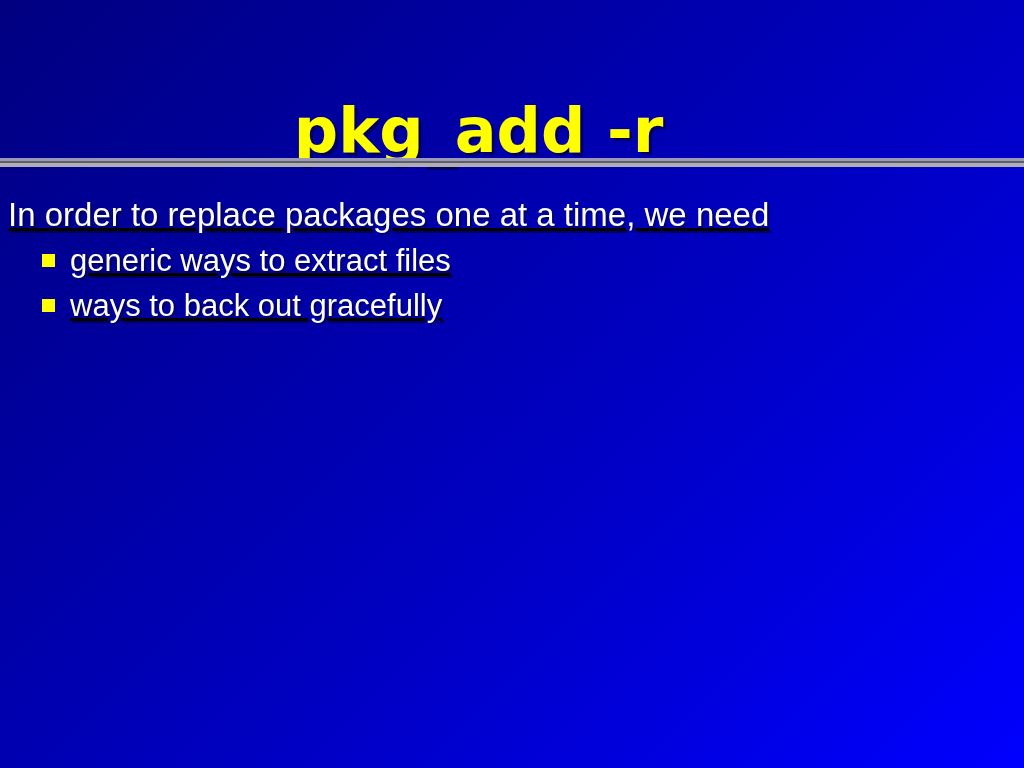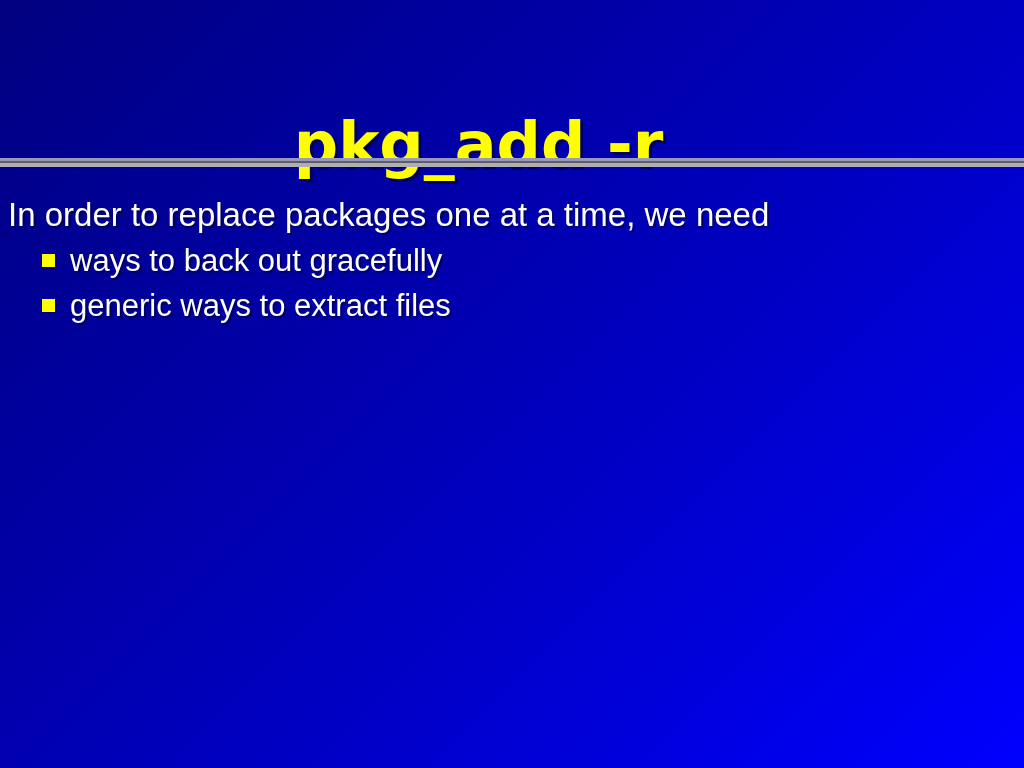--- a/index.html
+++ b/index.html
@@ -29,21 +29,21 @@
         #0000da 75%,
         #0000ee 88%,
         #0000ff 100%);
     overflow: hidden;
   }
 
   
   .title-area {
     position: absolute;
     left: 0;
-    top: 68px;
+    top: 54px;
     width: 957px;
     text-align: center;
   }
   .slide-title {
     display: inline-block;
     font-family: "DejaVu Sans", sans-serif;
     font-weight: bold;
     font-size: 62px;
     line-height: 70px;
     letter-spacing: 0px;
@@ -81,20 +81,21 @@
     height: 4px;
     background: #aeaeb4;
   }
 
   
   .body-area {
     position: absolute;
     left: 0;
     top: 193px;
     width: 1024px;
+    text-decoration: underline;
   }
 
   .intro-line {
     margin: 0;
     padding: 0 0 0 8px;
     font-size: 33px;
     line-height: 44px;
     color: #ffffff;
     text-shadow: 2px 2px 1px rgba(0,0,50,0.6);
     white-space: nowrap;
@@ -141,23 +142,23 @@
   <div class="body-area">
 
     <p class="intro-line">In order to replace packages one at a time, we need</p>
 
     <ul class="bullet-list">
       <li class="bullet-item">
         <span class="bullet-marker"></span>
       </li>
       <li class="bullet-item">
         <span class="bullet-marker"></span>
-        <span>ways to back out gracefully</span>
+        <span>generic ways to extract files</span>
       </li>
       <li class="bullet-item">
         <span class="bullet-marker"></span>
-        <span>generic ways to extract files</span>
+        <span>ways to back out gracefully</span>
       </li>
     </ul>
 
   </div>
 
 </div>
 
 </body></html>

